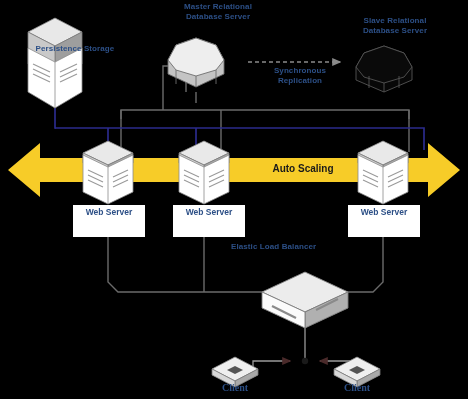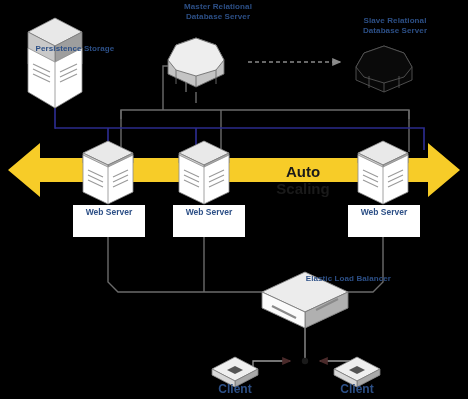--- a/index.html
+++ b/index.html
@@ -8,35 +8,35 @@
   #stage{position:relative;width:468px;height:399px;background:#000;}
   svg#diagram{position:absolute;left:0;top:0;width:468px;height:399px;}
 
   .lbl{position:absolute;color:#2c4f86;font-weight:bold;font-size:8px;
        line-height:9.5px;text-align:center;letter-spacing:.1px;
        white-space:pre-line;}
   .lbl-persist{left:20px;top:0px;width:110px;margin-top:44px;}
   .lbl-master{left:158px;top:2px;width:120px;}
   .lbl-slave{left:330px;top:16px;width:130px;}
   .lbl-sync{left:245px;top:66px;width:110px;}
-  .lbl-elb{left:231px;top:242px;width:160px;text-align:right;margin-top:32px;}
+  .lbl-elb{left:231px;top:242px;width:160px;text-align:left;}
   .lbl-client{position:absolute;width:60px;text-align:center;
-       color:#2c4f86;font-weight:bold;font-size:12px;}
+       color:#2c4f86;font-weight:bold;font-size:10px;font-family:Liberation Serif, serif;}
   .lbl-client-a{left:205px;top:382px;}
   .lbl-client-b{left:327px;top:382px;}
 
   .wsbox{position:absolute;background:#fff;border:0;
          font-size:8.5px;font-weight:bold;color:#2c4f86;
          text-align:center;line-height:14px;height:32px;width:72px;}
   .ws1{left:73px;top:205px;}
   .ws2{left:173px;top:205px;}
   .ws3{left:348px;top:205px;}
 
   .autolbl{position:absolute;left:258px;top:163px;width:90px;
-           text-align:center;font-size:15px;font-weight:bold;color:#1a1a1a;}
+           text-align:center;font-size:10px;font-weight:bold;color:#1a1a1a;}
 </style>
 </head>
 <body>
 
 <div id="stage">
 
   <svg id="diagram" viewBox="0 0 468 399">
     <defs>
       <marker id="arrowDark" markerWidth="7" markerHeight="7" refX="6" refY="3" orient="auto">
         <path d="M0,0 L7,3 L0,6 z" fill="#4a2a2a"></path>
@@ -193,20 +193,22 @@
       <path d="M357,381 L334,369 L334,375 L357,387 Z" fill="#d8d8d8" stroke="#7a7a7a" stroke-width="0.8"></path>
       <path d="M357,366 L365,370 L357,374 L349,370 Z" fill="#555555"></path>
     </g>
   </svg>
 
   <div class="lbl lbl-persist">Persistence Storage</div>
   <div class="lbl lbl-master">Master Relational
 Database Server</div>
   <div class="lbl lbl-slave">Slave Relational
 Database Server</div>
+  <div class="lbl lbl-sync">Synchronous
+Replication</div>
   <div class="lbl lbl-elb">Elastic Load Balancer</div>
 
   <div class="autolbl">Auto Scaling</div>
 
   <div class="wsbox ws1">Web Server</div>
   <div class="wsbox ws2">Web Server</div>
   <div class="wsbox ws3">Web Server</div>
 
   <div class="lbl-client lbl-client-a">Client</div>
   <div class="lbl-client lbl-client-b">Client</div>

